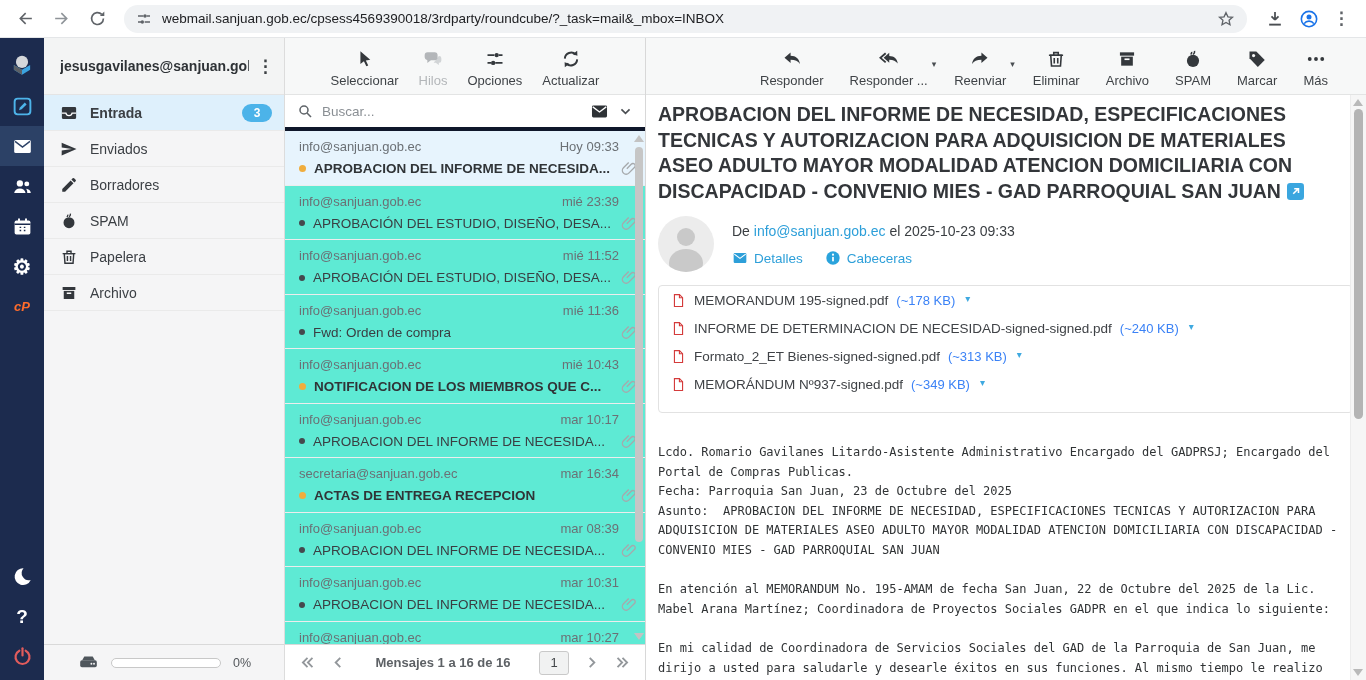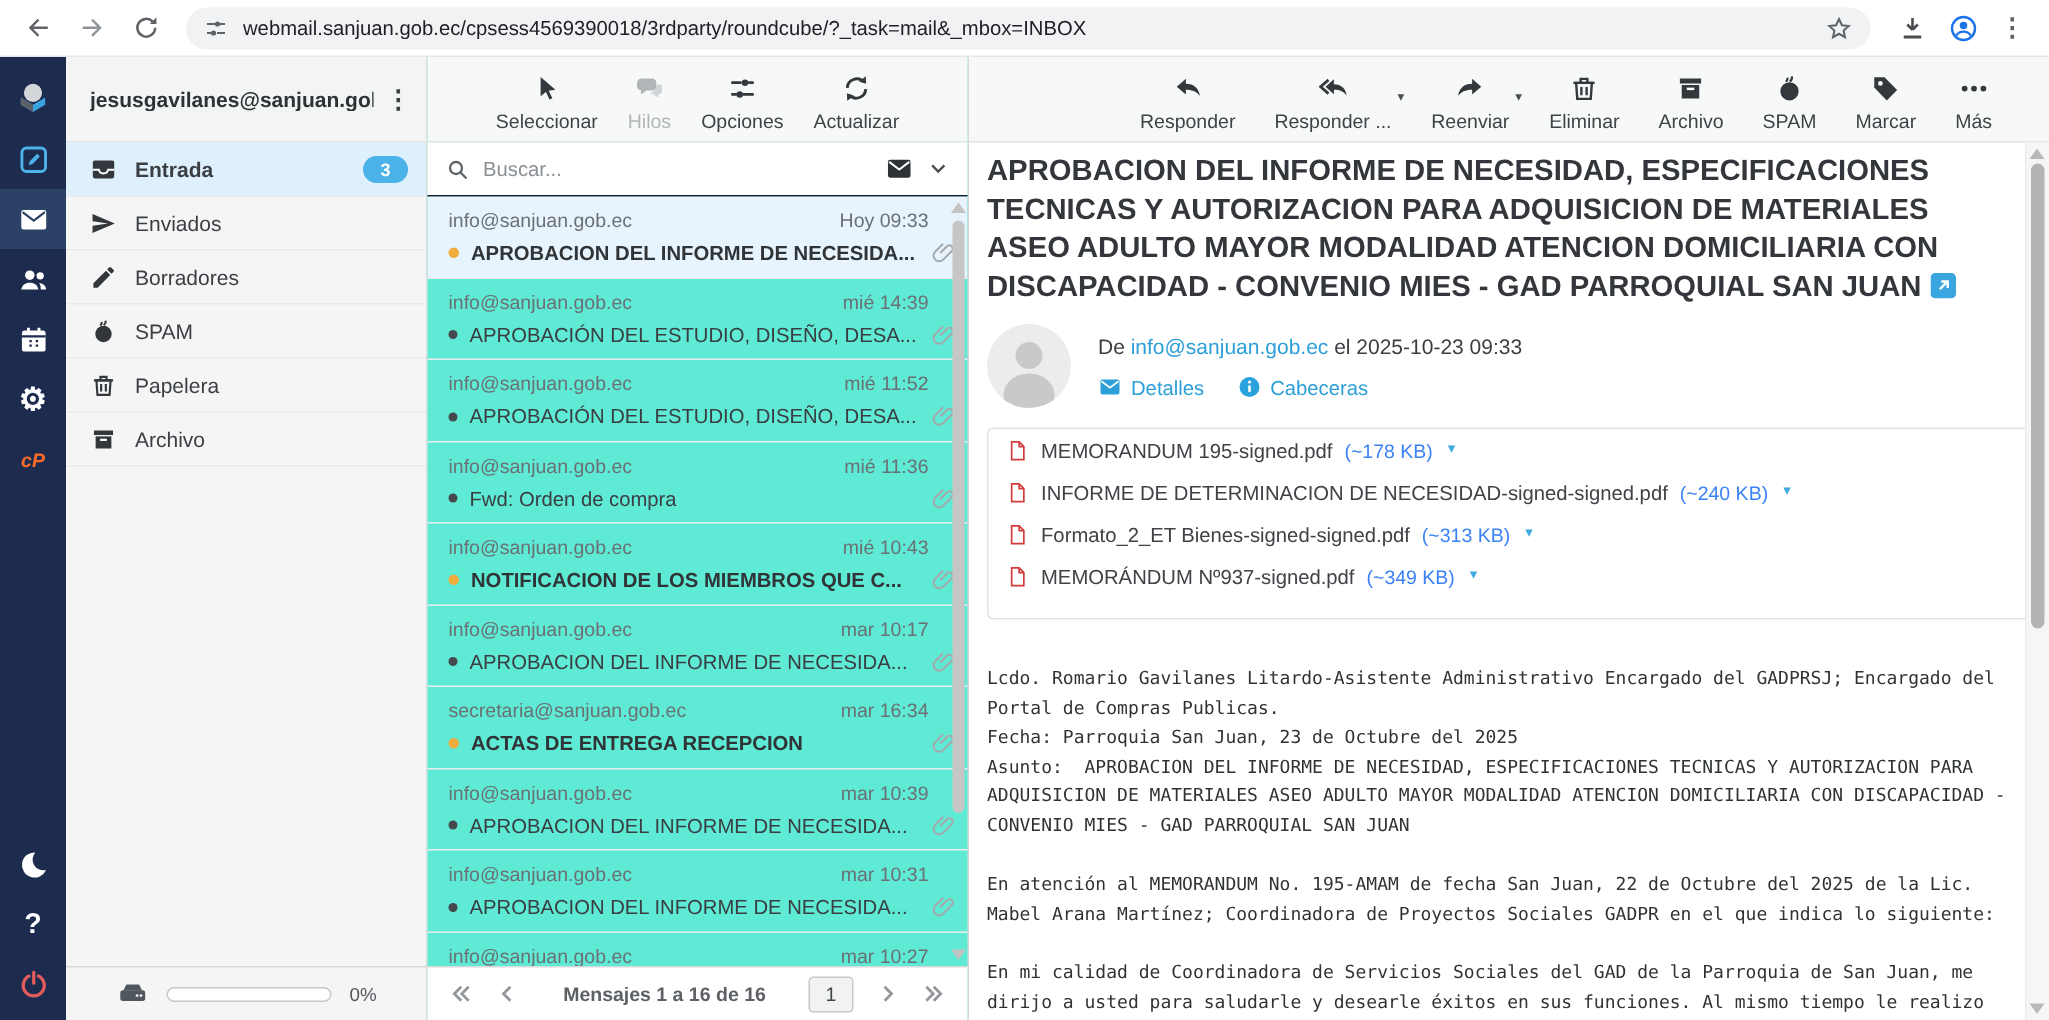--- a/index.html
+++ b/index.html
@@ -63,21 +63,21 @@
   .tbwrap{display:flex;align-items:flex-start}
   .tbtn{display:flex;flex-direction:column;align-items:center;gap:4px;padding:4px 8px 0;
     font-size:13px;color:#3f4347;cursor:default}
   .tbtn .ic{width:20px;height:20px;color:#34383c}
   .tbtn.dis,.tbtn.dis .ic{color:#b3b6b9}
   .tcaret{font-size:9px;color:#4a4e52;margin:14px 0 0 -4px}
 
   
   .listpane{width:361px;border-right:1px solid #d8d8d8;display:flex;flex-direction:column;
     background:#5eead4;flex-shrink:0;position:relative}
-  .searchrow{height:36px;border-bottom:1px solid #0f172a;display:flex;align-items:center;
+  .searchrow{height:36px;border-bottom:4px solid #0f172a;display:flex;align-items:center;
     gap:9px;padding:0 12px;background:#fff}
   .searchrow .mag{width:16px;height:16px;color:#5f6469}
   .searchtext{flex:1;font-size:13.5px;color:#8a8f94}
   .searchrow .env{width:19px;height:19px;color:#2e3236}
   .searchrow .chev{width:15px;height:15px;color:#4a4e52}
   .rows{flex:1;overflow:hidden;position:relative}
   .mrow{height:54.5px;border-bottom:1px solid #ededed;padding:8px 26px 0 14px;position:relative}
   .mrow.sel{background:#e7f4fd}
   .l1{display:flex;font-size:13px;color:#6b7075}
   .l1 .sender{flex:1;white-space:nowrap;overflow:hidden}
@@ -427,21 +427,21 @@
           </div>
           <span class="ic clip">
             <svg viewBox="0 0 24 24">
               <path fill="none" stroke="currentColor" stroke-width="1.9" d="M8.2 12.3l6.2-6.2a3.2 3.2 0 1 1 4.5 4.5l-7.9 7.9a5.3 5.3 0 1 1-7.5-7.5l7.4-7.4"></path>
             </svg>
           </span>
         </div>
         <div class="mrow">
           <div class="l1">
             <span class="sender">info@sanjuan.gob.ec</span>
-            <span class="date">mié 14:39</span>
+            <span class="date">mié 23:39</span>
           </div>
           <div class="l2">
             <span class="dot read"></span>
             <span class="subj">APROBACIÓN DEL ESTUDIO, DISEÑO, DESA...</span>
           </div>
           <span class="ic clip">
             <svg viewBox="0 0 24 24">
               <path fill="none" stroke="currentColor" stroke-width="1.9" d="M8.2 12.3l6.2-6.2a3.2 3.2 0 1 1 4.5 4.5l-7.9 7.9a5.3 5.3 0 1 1-7.5-7.5l7.4-7.4"></path>
             </svg>
           </span>
@@ -517,21 +517,21 @@
           </div>
           <span class="ic clip">
             <svg viewBox="0 0 24 24">
               <path fill="none" stroke="currentColor" stroke-width="1.9" d="M8.2 12.3l6.2-6.2a3.2 3.2 0 1 1 4.5 4.5l-7.9 7.9a5.3 5.3 0 1 1-7.5-7.5l7.4-7.4"></path>
             </svg>
           </span>
         </div>
         <div class="mrow">
           <div class="l1">
             <span class="sender">info@sanjuan.gob.ec</span>
-            <span class="date">mar 10:39</span>
+            <span class="date">mar 08:39</span>
           </div>
           <div class="l2">
             <span class="dot read"></span>
             <span class="subj">APROBACION DEL INFORME DE NECESIDA...</span>
           </div>
           <span class="ic clip">
             <svg viewBox="0 0 24 24">
               <path fill="none" stroke="currentColor" stroke-width="1.9" d="M8.2 12.3l6.2-6.2a3.2 3.2 0 1 1 4.5 4.5l-7.9 7.9a5.3 5.3 0 1 1-7.5-7.5l7.4-7.4"></path>
             </svg>
           </span>

